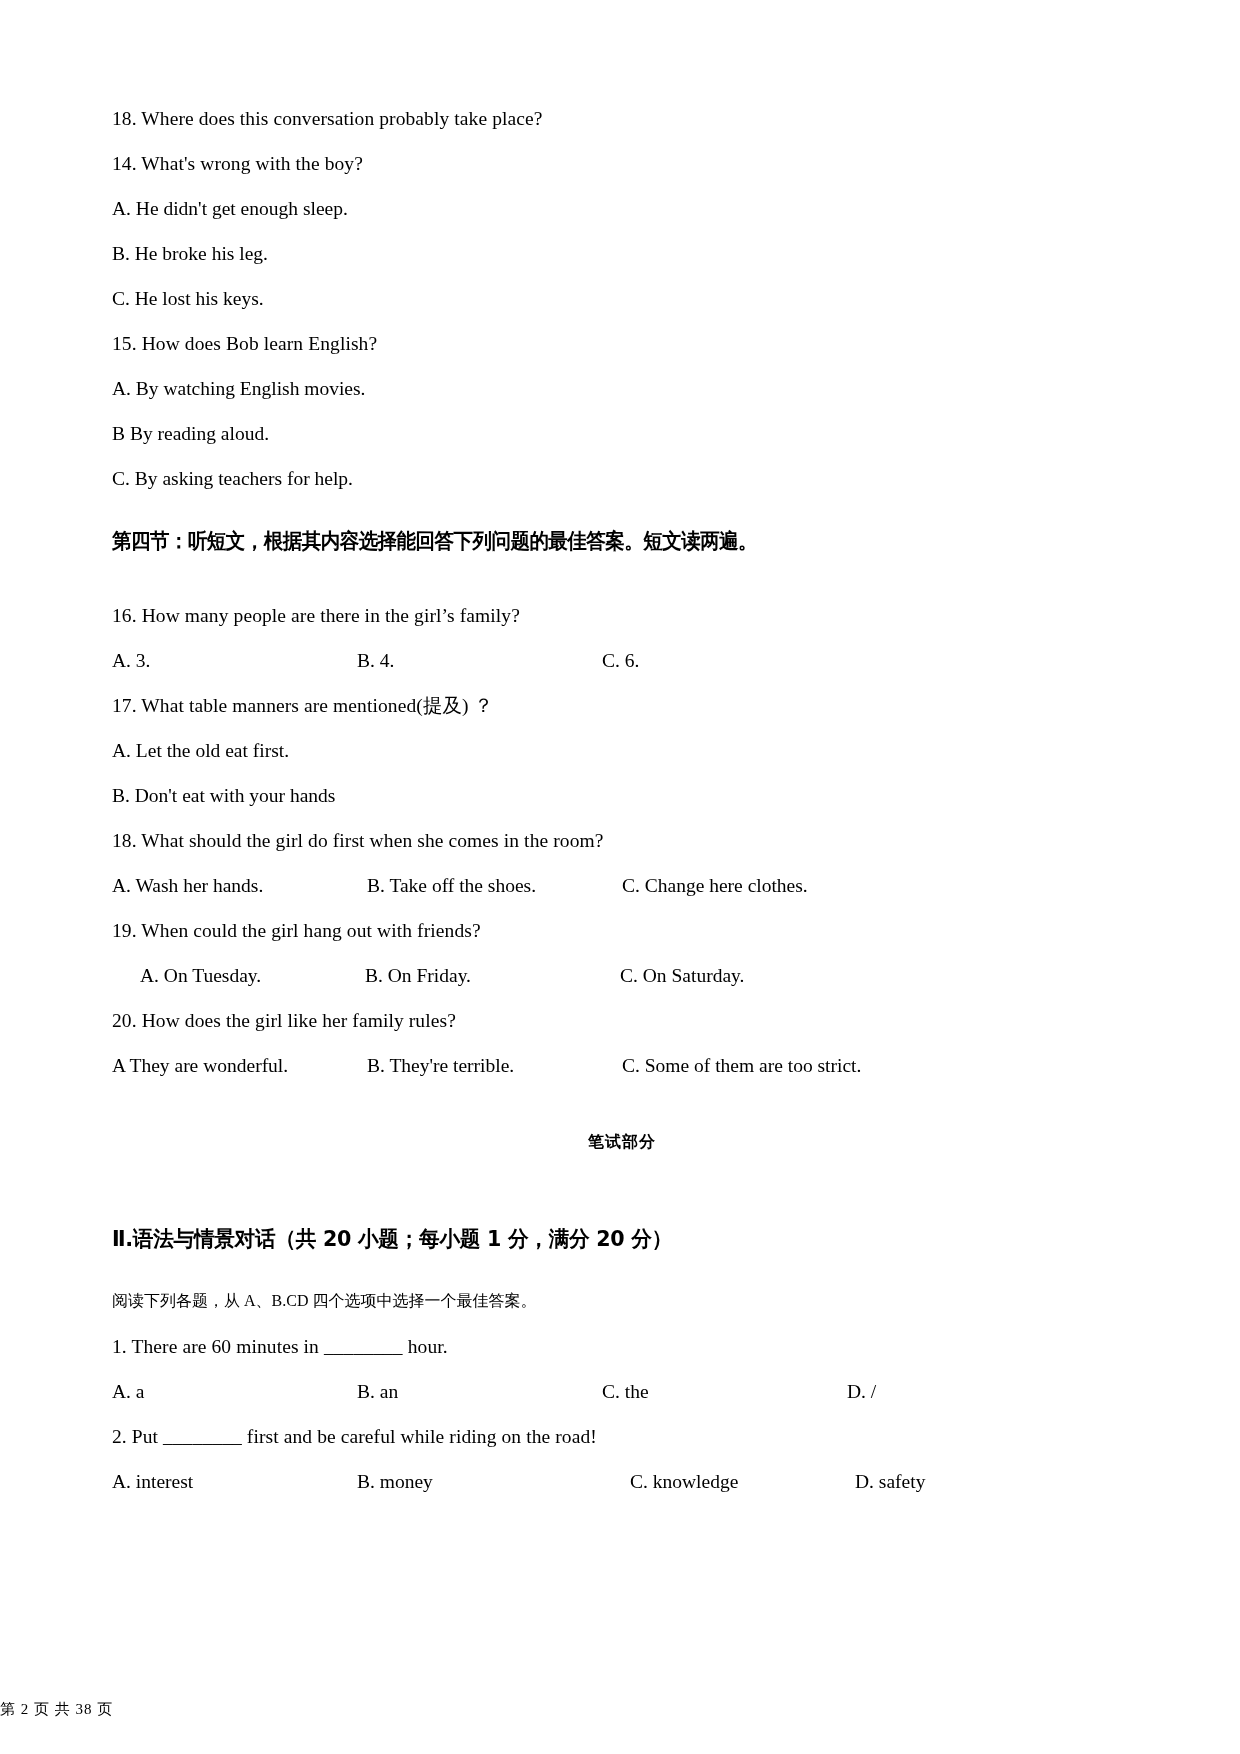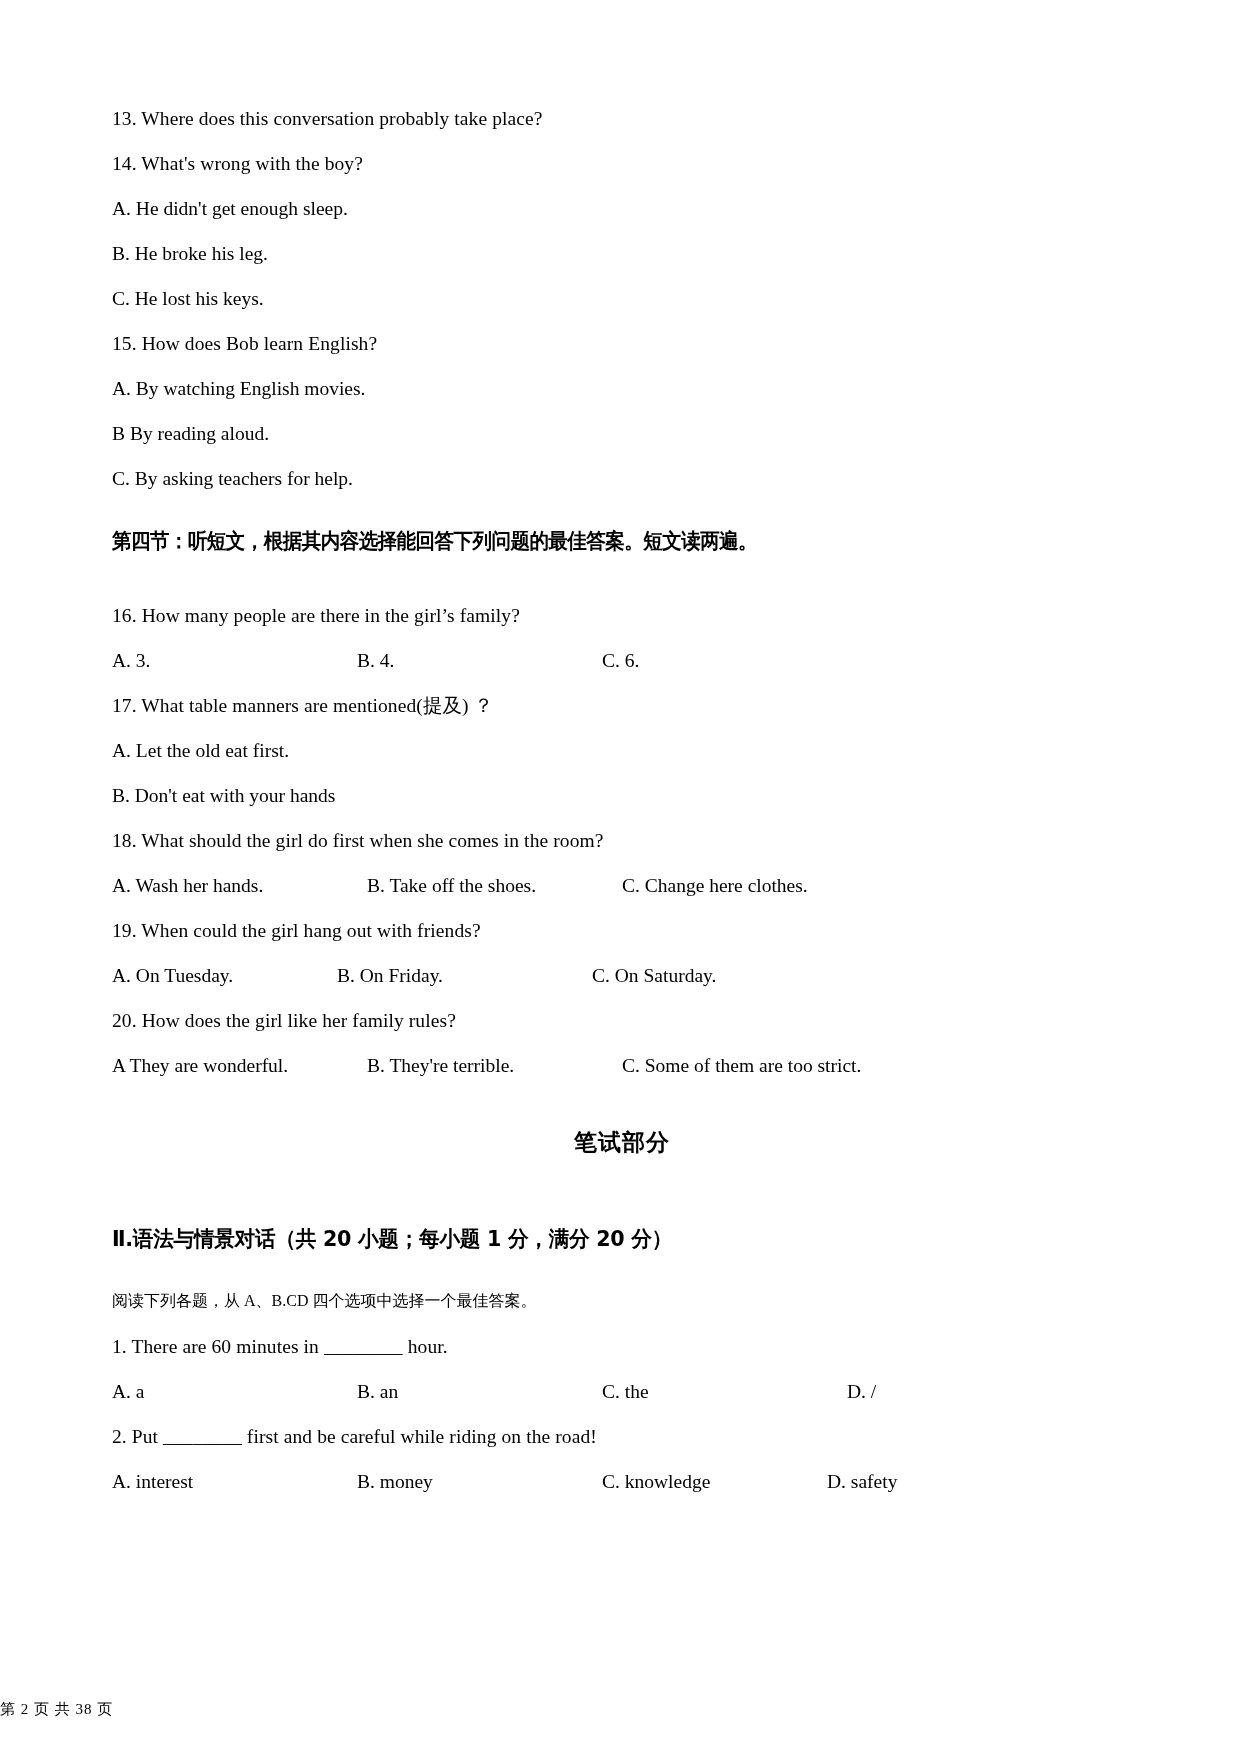--- a/index.html
+++ b/index.html
@@ -48,21 +48,21 @@
     align-items: center;
     font-size: 19.5px;
     white-space: pre;
   }
   .opts .op {
     display: inline-block;
   }
   
   .w245 { width: 245px; }
   .w250 { width: 250px; }
-  .w225 { width: 225px; }
+  .w225 { width: 225px; margin-left: 28px; }
   .w255 { width: 255px; }
 
   
   .cn-head {
     font-family: "DejaVu Sans", "Liberation Sans", sans-serif;
     font-weight: bold;
     font-size: 21px;
     line-height: 1.0;
     letter-spacing: -0.6px;
     height: 52px;
@@ -73,21 +73,21 @@
   }
   .spacer-lg { height: 42px; }
   .spacer-md { height: 26px; }
   .spacer-sm { height: 14px; }
 
   
   .banner {
     text-align: center;
     font-family: "DejaVu Sans", "Liberation Sans", sans-serif;
     font-weight: bold;
-    font-size: 23px;
+    font-size: 16px;
     letter-spacing: 1px;
     height: 56px;
     line-height: 56px;
   }
   
   .sec-head {
     font-family: "DejaVu Sans", "Liberation Sans", sans-serif;
     font-weight: bold;
     font-size: 21.5px;
     height: 52px;
@@ -117,21 +117,21 @@
     letter-spacing: 1px;
   }
 </style>
 </head>
 <body>
 
 <div class="page">
 
   <div class="content">
 
-    <div class="line q">13. Where does this conversation probably take place?</div>
+    <div class="line q">18. Where does this conversation probably take place?</div>
 
     <div class="line q">14. What's wrong with the boy?</div>
     <div class="line">A. He didn't get enough sleep.</div>
     <div class="line">B. He broke his leg.</div>
     <div class="line">C. He lost his keys.</div>
 
     <div class="line q">15. How does Bob learn English?</div>
     <div class="line">A. By watching English movies.</div>
     <div class="line">B By reading aloud.</div>
     <div class="line">C. By asking teachers for help.</div>

